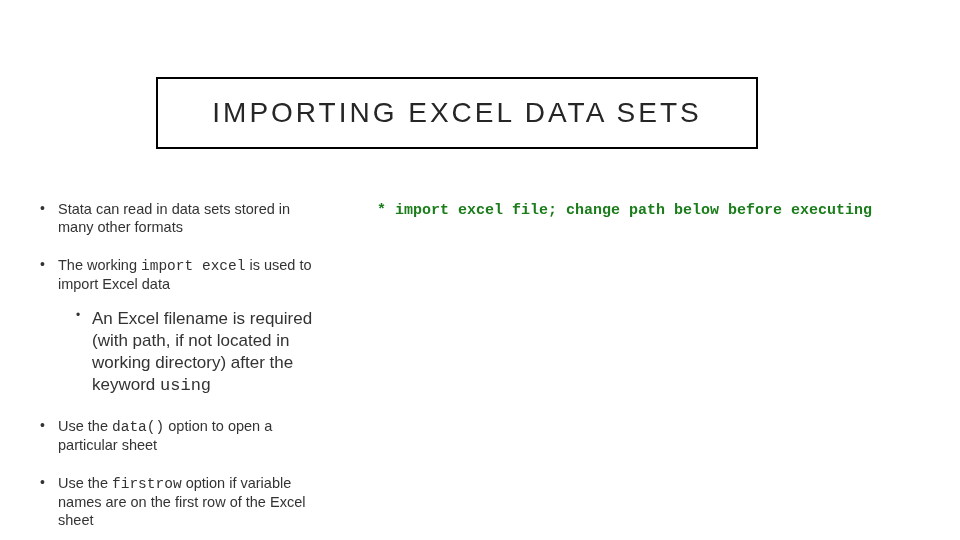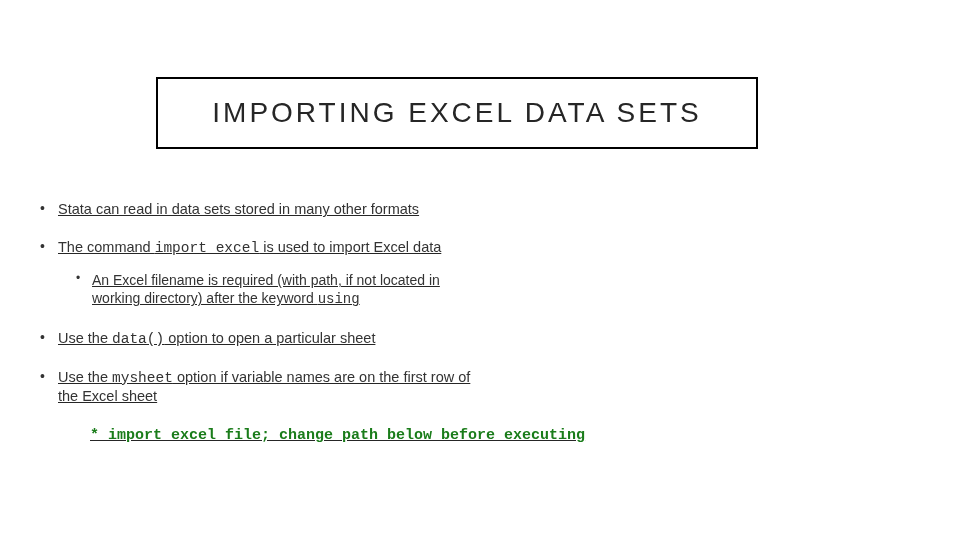--- a/index.html
+++ b/index.html
@@ -34,22 +34,21 @@
     font-weight: 400;
     color: #262626;
   }
   .content {
     position: absolute;
     top: 200px;
     left: 40px;
     right: 40px;
     bottom: 30px;
     display: flex;
-    flex-direction: column;
-    text-decoration: underline;
+    flex-direction: row;
   }
   .left-col {
     width: 440px;
     font-size: 14.5px;
     line-height: 1.25;
     color: #333;
   }
   .right-col {
     flex: 1;
     padding-left: 50px;
@@ -73,21 +72,21 @@
     font-size: 14px;
   }
   ul.lvl2 {
     list-style: none;
     padding: 0;
     margin: 14px 0 0 18px;
   }
   ul.lvl2 > li {
     position: relative;
     padding-left: 16px;
-    font-size: 14px;
+    font-size: 17px;
     line-height: 1.3;
   }
   ul.lvl2 > li::before {
     content: "•";
     position: absolute;
     left: 0;
     top: 0;
     color: #333;
     font-size: 12px;
   }
@@ -123,34 +122,34 @@
   <div class="content">
 
     <div class="left-col">
       <ul class="lvl1">
 
         <li>
           <span>Stata can read in data sets stored in many other formats</span>
         </li>
 
         <li>
-          <span>The command </span><span class="mono">import excel</span><span> is used to import Excel data</span>
+          <span>The working </span><span class="mono">import excel</span><span> is used to import Excel data</span>
           <ul class="lvl2">
             <li>
               <span>An Excel filename is required (with path, if not located in working directory) after the keyword </span><span class="mono">using</span>
             </li>
           </ul>
         </li>
 
         <li>
           <span>Use the </span><span class="mono">data()</span><span> option to open a particular sheet</span>
         </li>
 
         <li>
-          <span>Use the </span><span class="mono">mysheet</span><span> option if variable names are on the first row of the Excel sheet</span>
+          <span>Use the </span><span class="mono">firstrow</span><span> option if variable names are on the first row of the Excel sheet</span>
         </li>
 
       </ul>
     </div>
 
     <div class="right-col">
       <div class="code-block">
         <div>
           <span class="code-comment">* import excel file; change path below before executing</span>
         </div>

